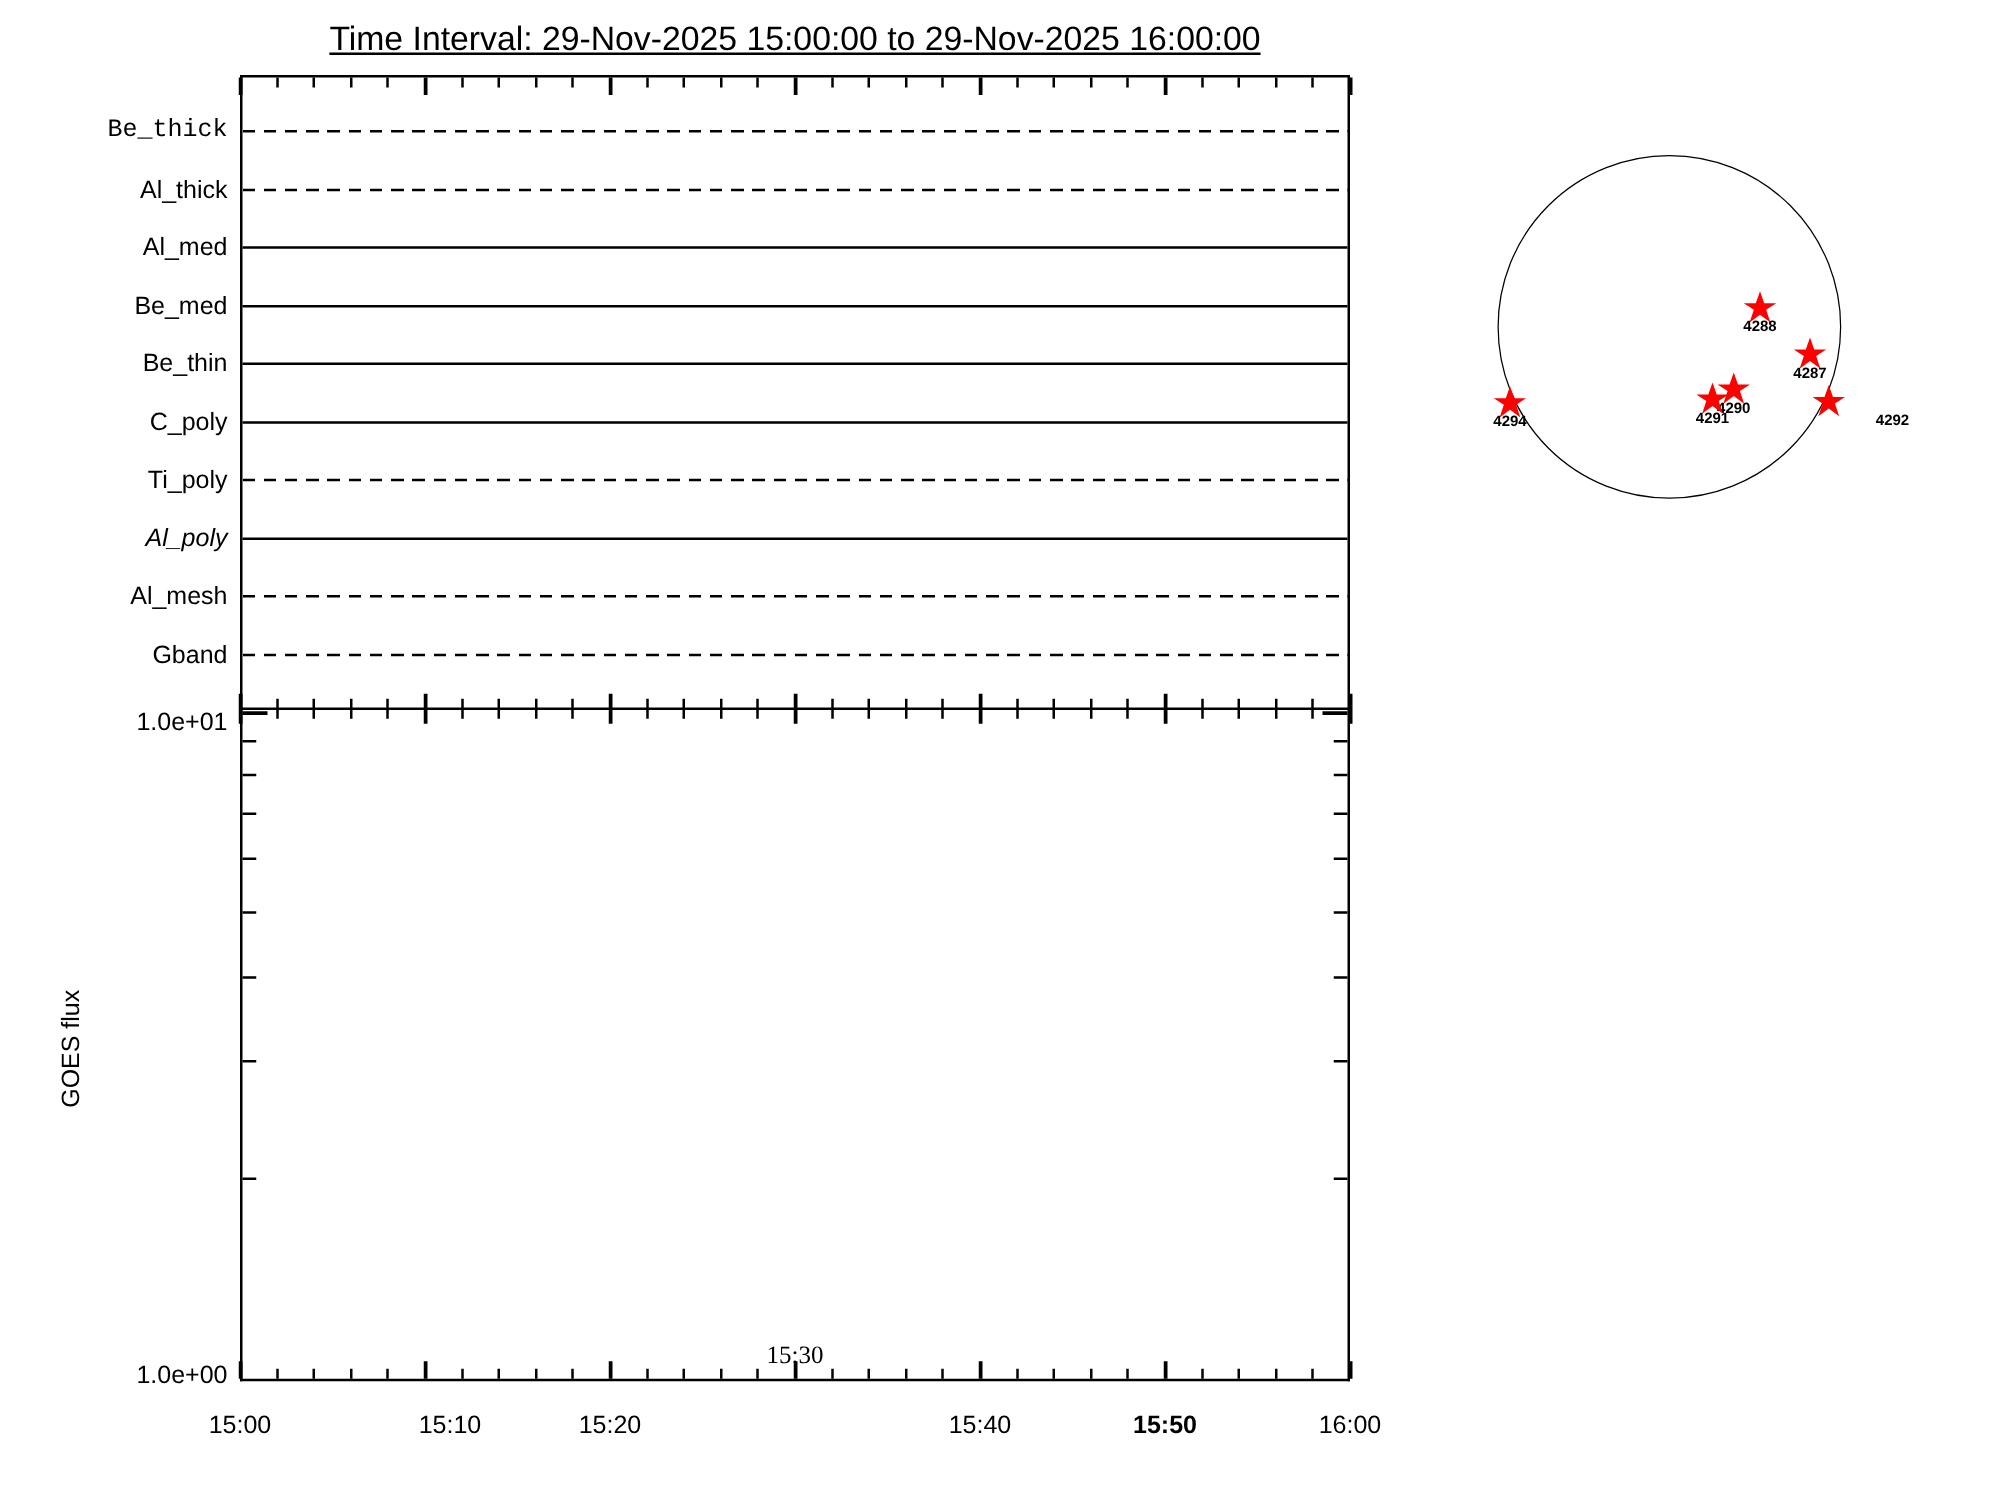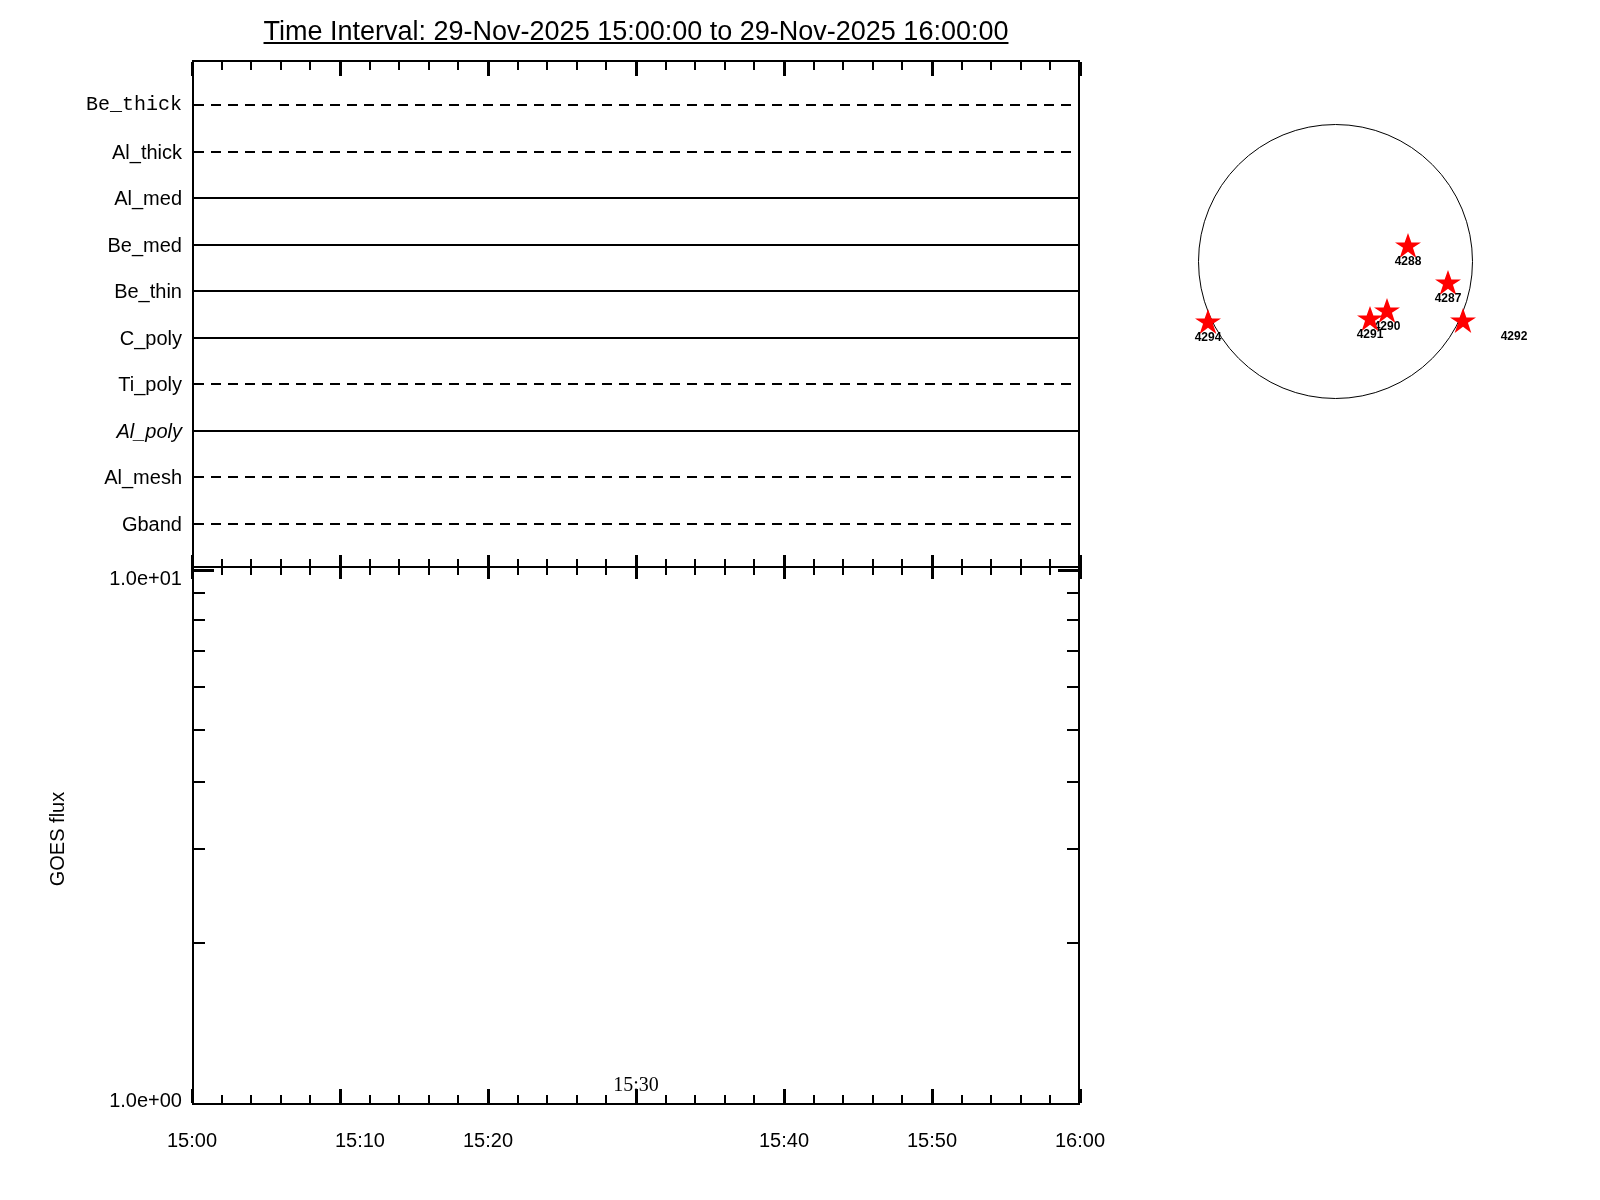--- a/index.html
+++ b/index.html
@@ -165,21 +165,21 @@
     <div class="abs tick" style="left: 1067px; top: 619.041px; width: 11px; height: 2px;"></div>
     <div class="abs tick" style="left: 194px; top: 591.572px; width: 11px; height: 2px;"></div>
     <div class="abs tick" style="left: 1067px; top: 591.572px; width: 11px; height: 2px;"></div>
     <div class="abs tick" style="left: 194px; top: 569px; width: 20px; height: 3px;"></div>
     <div class="abs tick" style="left: 1058px; top: 569px; width: 20px; height: 3px;"></div>
     <div class="abs xtick-label" style="left: 147px; top: 1128px;">15:00</div>
     <div class="abs xtick-label" style="left: 295px; top: 1128px; text-align: right;">15:10</div>
     <div class="abs xtick-label" style="left: 443px; top: 1128px;">15:20</div>
     <div class="abs xtick-label" style="left: 591px; top: 1072px; font-family: Liberation Serif, serif;">15:30</div>
     <div class="abs xtick-label" style="left: 739px; top: 1128px;">15:40</div>
-    <div class="abs xtick-label" style="left: 887px; top: 1128px;">15:50</div>
+    <div class="abs xtick-label" style="left: 887px; top: 1128px; font-weight: bold;">15:50</div>
     <div class="abs xtick-label" style="left: 1035px; top: 1128px;">16:00</div>
   </div>
 
 <div class="abs sun-disk" style="left:1198px;top:124px;width:275px;height:275px;"></div>
 <div class="abs" id="sunMarkers" style="left:0;top:0;width:1600px;height:1164px;margin-top:20px;">
     <div class="abs star" style="left: 1395px; top: 213px; width: 26px; height: 25px; background: rgb(255, 0, 0);"></div>
     <div class="abs star-label" style="left: 1384px; top: 234px;">4288</div>
     <div class="abs star" style="left: 1435px; top: 250px; width: 26px; height: 25px; background: rgb(255, 0, 0);"></div>
     <div class="abs star-label" style="left: 1424px; top: 271px;">4287</div>
     <div class="abs star" style="left: 1374px; top: 278px; width: 26px; height: 25px; background: rgb(255, 0, 0);"></div>

